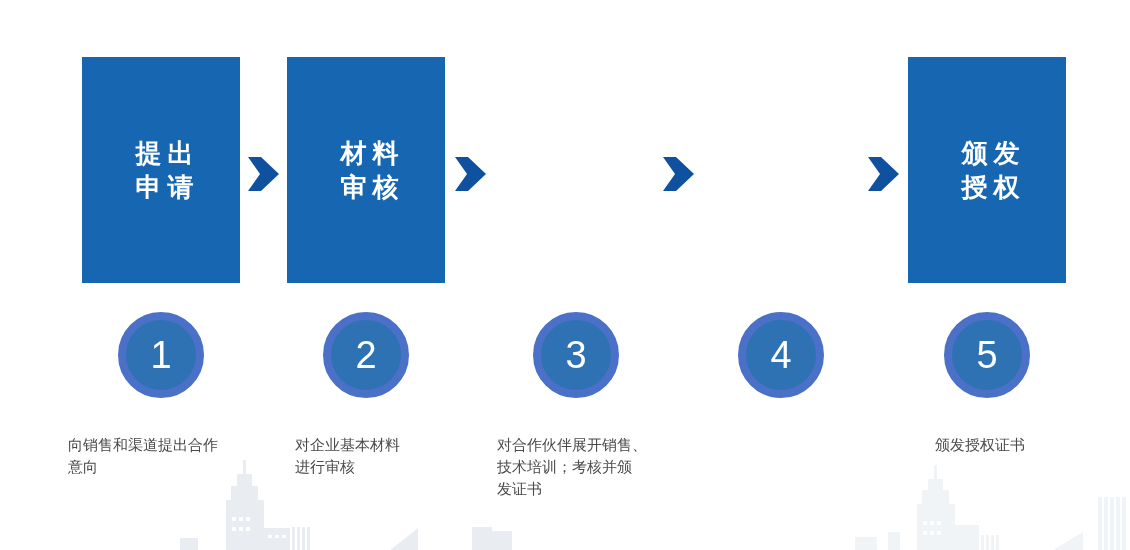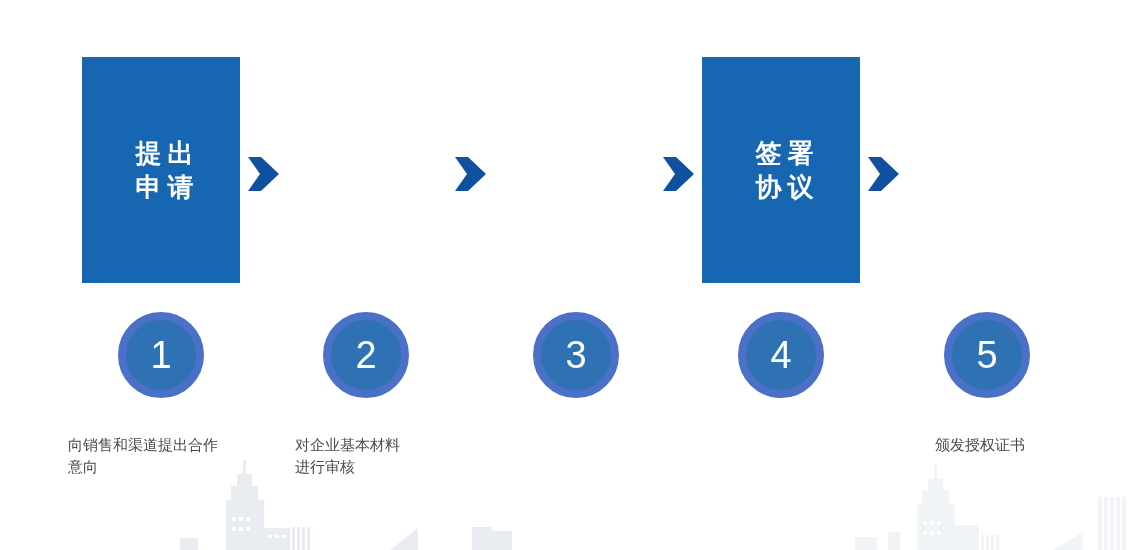--- a/index.html
+++ b/index.html
@@ -97,23 +97,27 @@
       <rect x="923" y="76" width="4" height="4"></rect>
         <rect x="930" y="76" width="4" height="4"></rect>
         <rect x="937" y="76" width="4" height="4"></rect>
     </g>
   </svg>
 
   <div class="box s1">
     <span class="title-line">提出</span>
     <span class="title-line">申请</span>
   </div>
-  <div class="box s4">
-    <span class="title-line">签署</span>
-    <span class="title-line">协议</span>
+  <div class="box s2">
+    <span class="title-line">材料</span>
+    <span class="title-line">审核</span>
+  </div>
+  <div class="box s5">
+    <span class="title-line">颁发</span>
+    <span class="title-line">授权</span>
   </div>
 
   <svg class="chev g1" viewBox="0 0 31 34" xmlns="http://www.w3.org/2000/svg">
       <polygon points="0,0 13,0 31,17 13,34 0,34 12,17" fill="#0f519e"></polygon>
     </svg>
   <svg class="chev g2" viewBox="0 0 31 34" xmlns="http://www.w3.org/2000/svg">
       <polygon points="0,0 13,0 31,17 13,34 0,34 12,17" fill="#0f519e"></polygon>
     </svg>
   <svg class="chev g3" viewBox="0 0 31 34" xmlns="http://www.w3.org/2000/svg">
       <polygon points="0,0 13,0 31,17 13,34 0,34 12,17" fill="#0f519e"></polygon>
@@ -135,15 +139,18 @@
     <span class="circle-num">4</span>
   </div>
   <div class="circle s5">
     <span class="circle-num">5</span>
   </div>
 
   <div class="desc s1">向销售和渠道提出合作
 意向</div>
   <div class="desc s2">对企业基本材料
 进行审核</div>
+  <div class="desc s3">对合作伙伴展开销售、
+技术培训；考核并颁
+发证书</div>
   <div class="desc s5">颁发授权证书</div>
 
 </div>
 
 </body></html>

